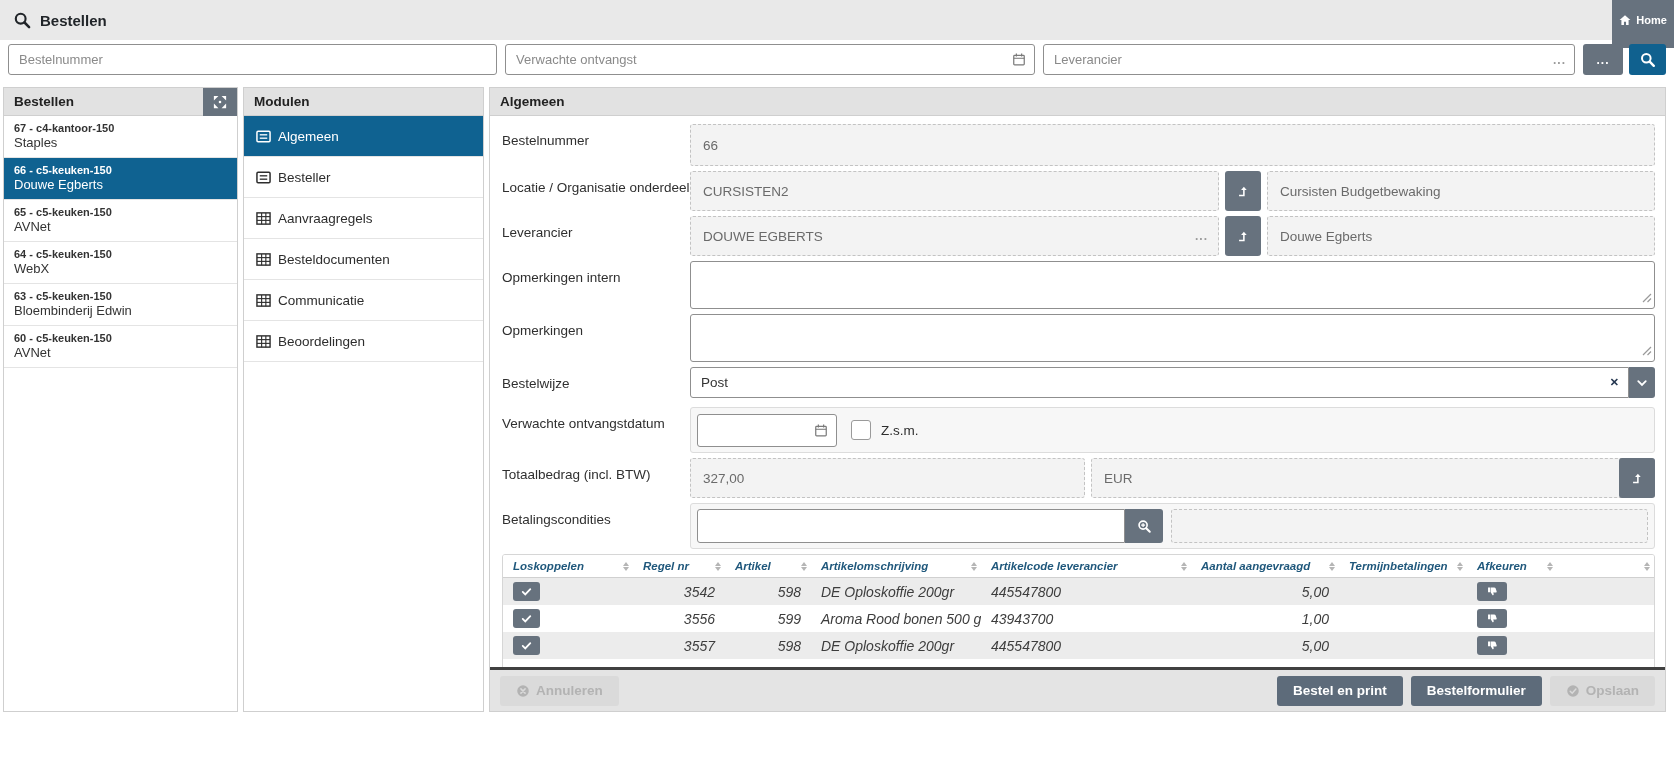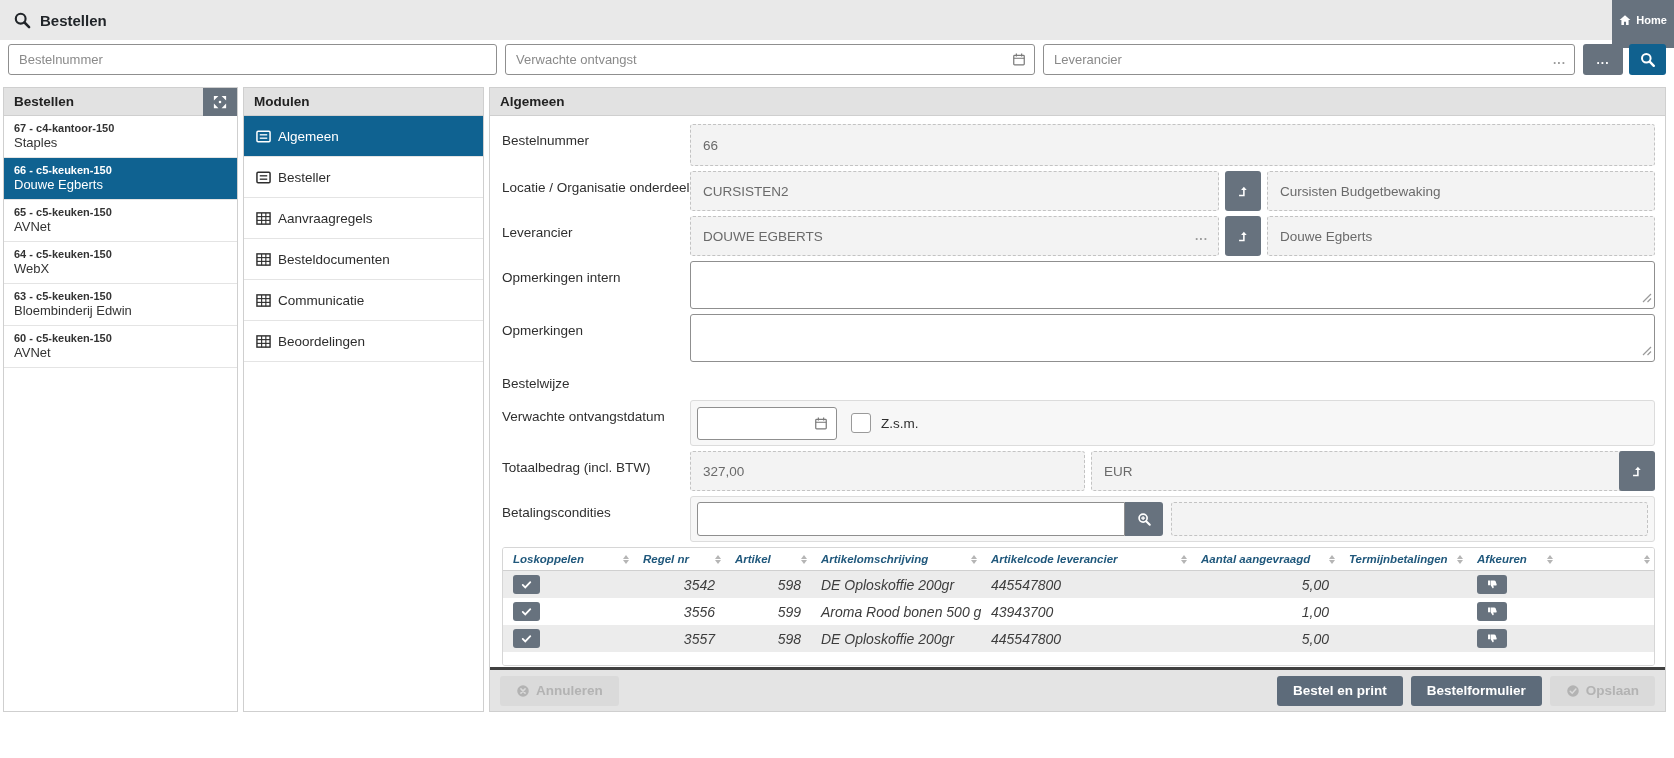--- a/index.html
+++ b/index.html
@@ -385,20 +385,33 @@
               <svg width="10" height="10" viewBox="0 0 10 10">
                   <path d="M9 1 L1 9 M9 5.5 L5.5 9" stroke="#9a9a9a" stroke-width="1.2" fill="none"></path>
                 </svg>
             </span>
           </div>
         </div>
       </div>
 
       <div class="form-row" style="margin-bottom:9px;">
         <div class="form-label">Bestelwijze</div>
+        <div class="ctrl">
+          <div class="combo">
+            <input class="combo-input" value="Post" style="">
+            <span class="combo-clear">✕</span>
+            <div class="combo-btn">
+              <span style="display:flex;">
+                <svg width="12" height="12" viewBox="0 0 16 16">
+                    <path d="M3 5.5 L8 10.5 L13 5.5" fill="none" stroke="#fff" stroke-width="2.4" stroke-linecap="round"></path>
+                  </svg>
+              </span>
+            </div>
+          </div>
+        </div>
       </div>
 
       <div class="form-row">
         <div class="form-label">Verwachte ontvangstdatum</div>
         <div class="ctrl">
           <div class="sub-panel">
             <div class="date-input-wrap">
               <input class="date-input" value="" style="">
               <span class="in-icon">
                 <svg width="14" height="15" viewBox="0 0 16 16">

